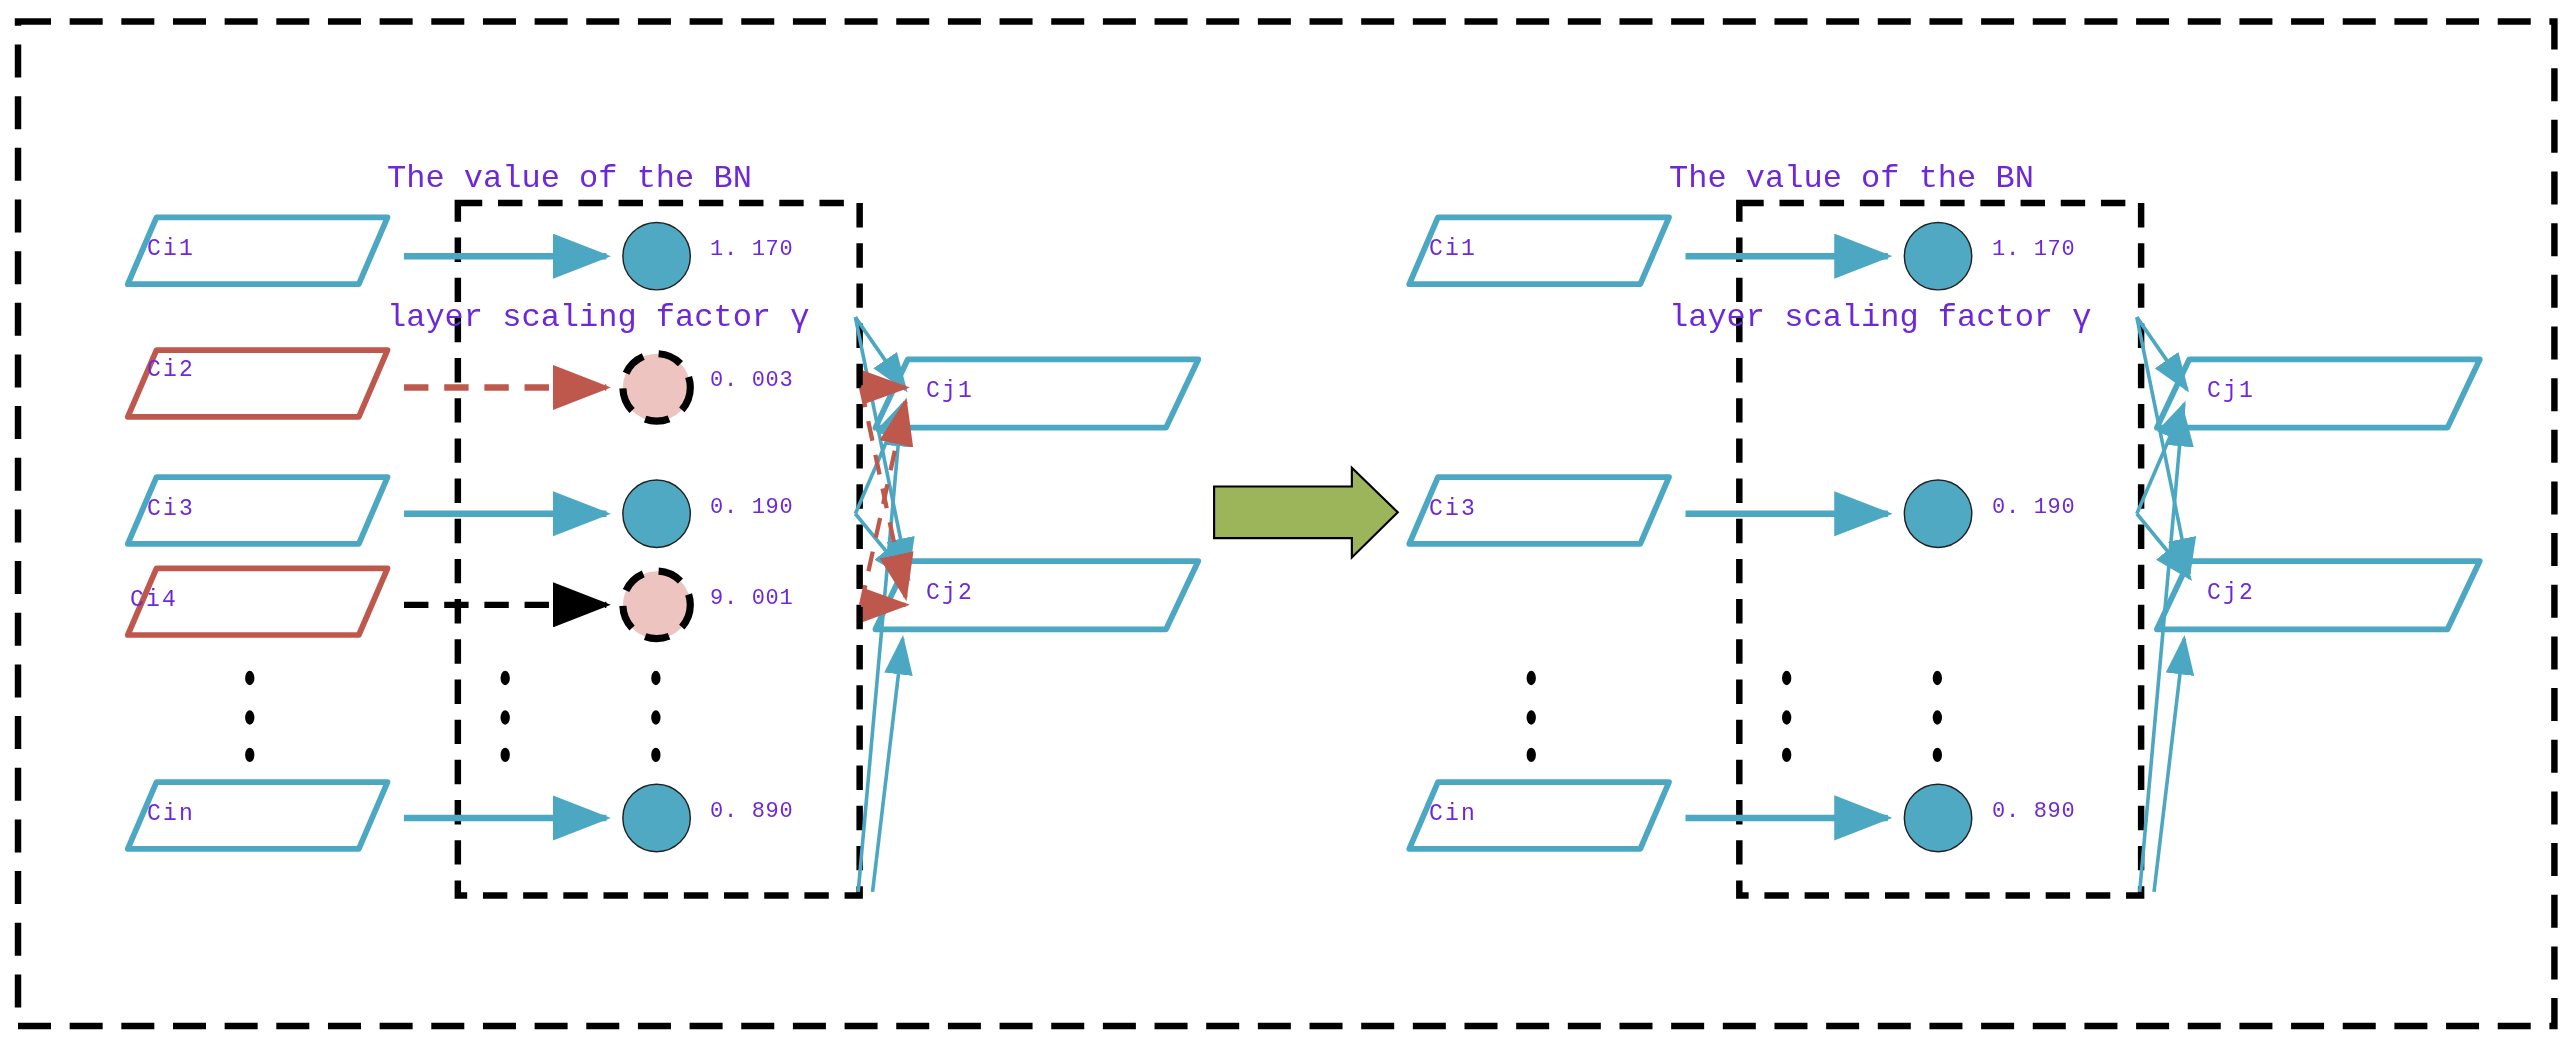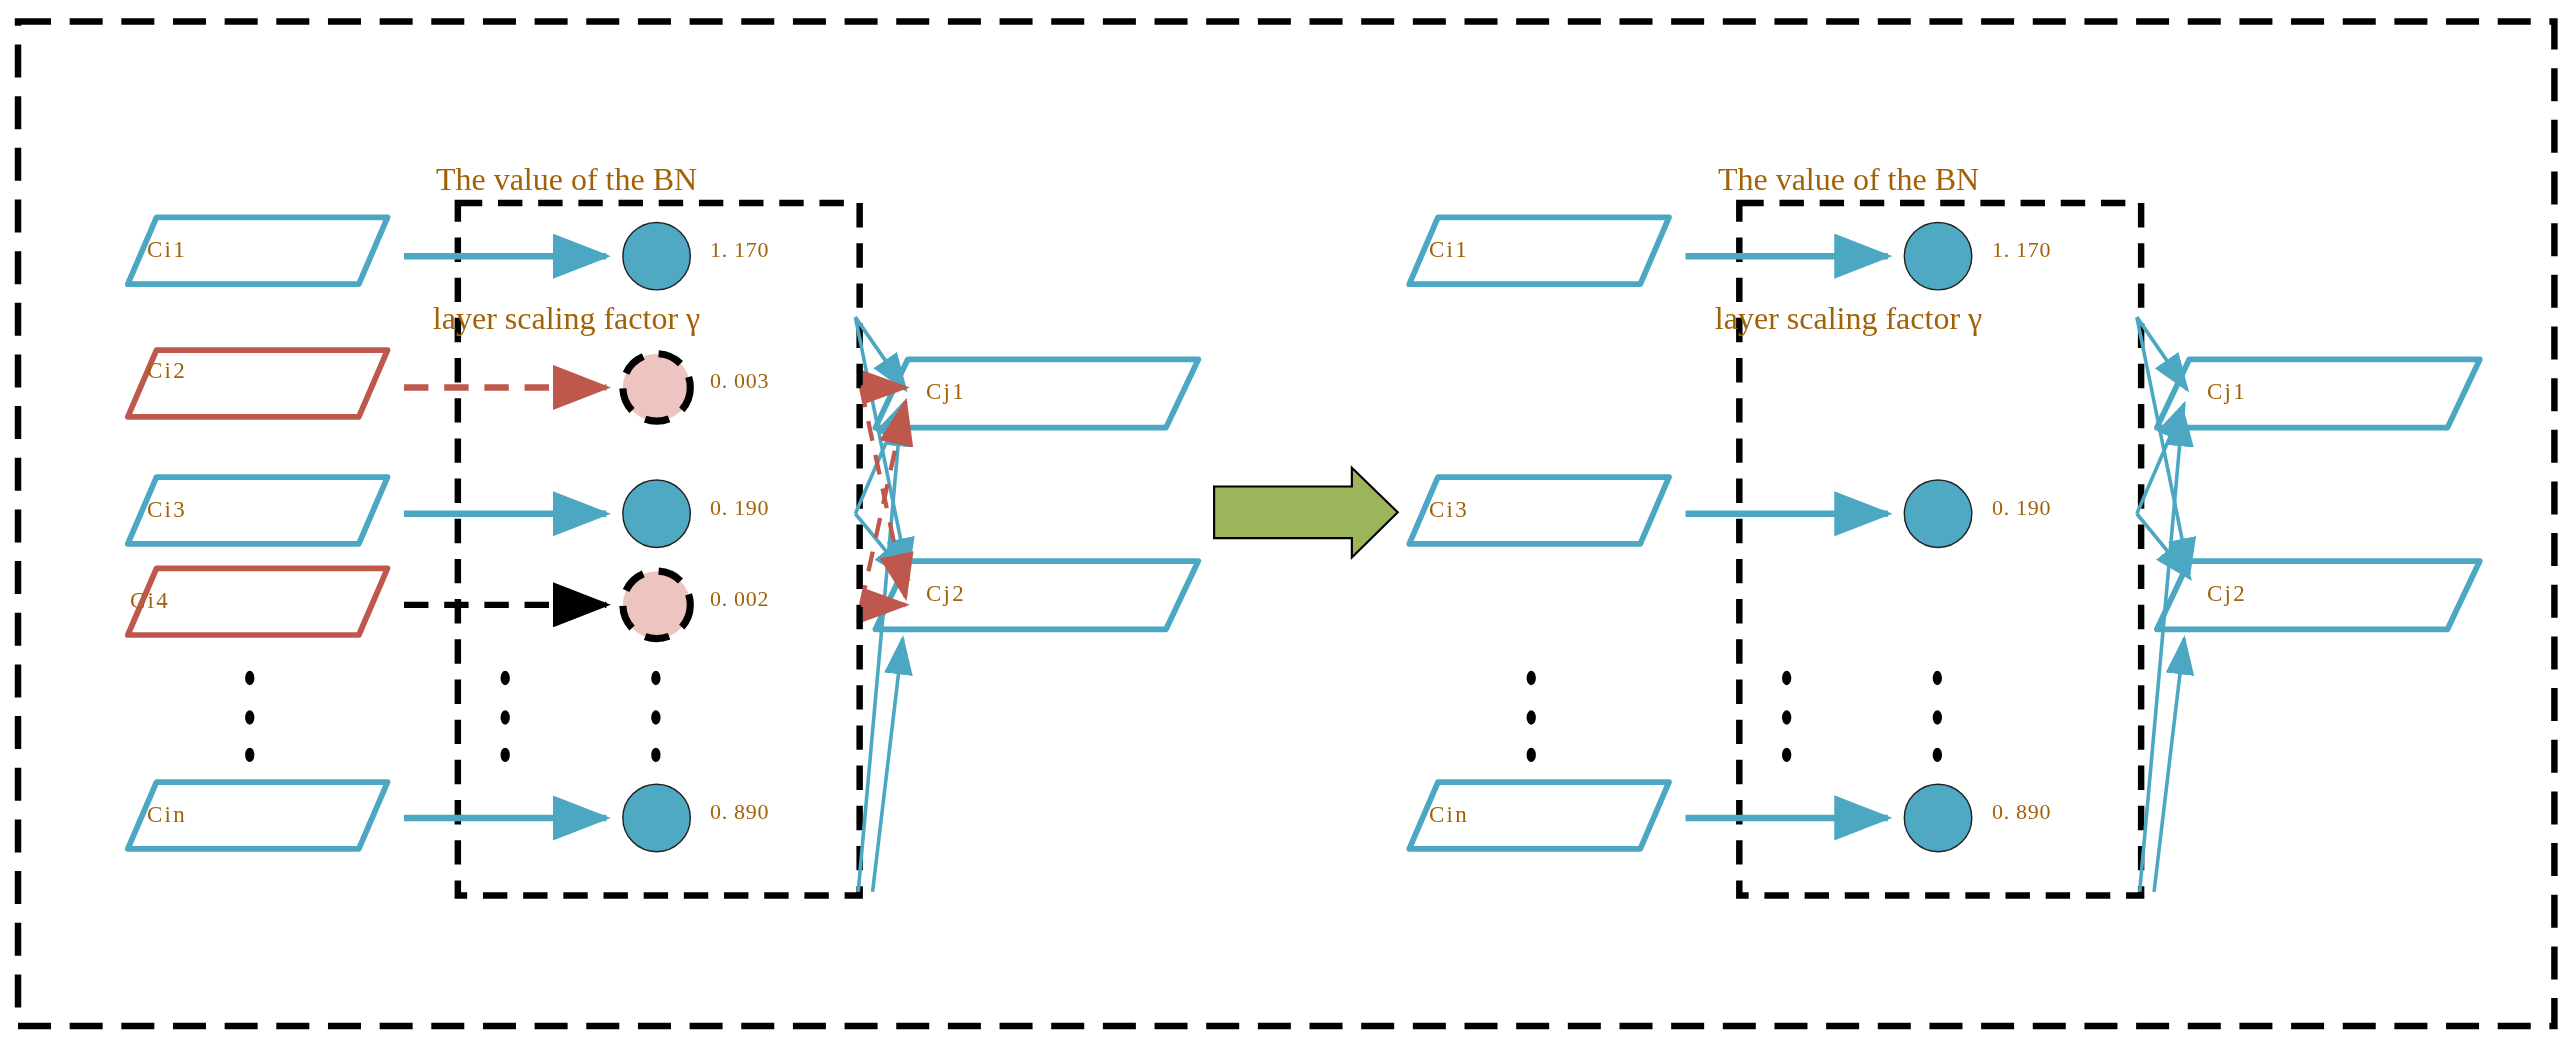--- a/index.html
+++ b/index.html
@@ -19,22 +19,22 @@
   }
   #figure-svg {
     position: absolute;
     left: 0;
     top: 0;
     width: 2576px;
     height: 1049px;
   }
   .lbl {
     position: absolute;
-    font-family: Liberation Serif, serif;
-    color: #a16207;
+    font-family: Liberation Mono, monospace;
+    color: #6d28d9;
     white-space: pre;
     line-height: 1.0;
   }
   .node-label {
     font-size: 23px;
     letter-spacing: 2.2px;
     text-align: left;
   }
   .gamma-value {
     font-size: 22px;
@@ -187,21 +187,21 @@
 
   <div class="lbl node-label" style="left:147px; top:238px; width:222px;">Ci1</div>
   <div class="lbl node-label" style="left:147px; top:359px; width:222px;">Ci2</div>
   <div class="lbl node-label" style="left:147px; top:498px; width:222px;">Ci3</div>
   <div class="lbl node-label" style="left:130px; top:589px; width:222px;">Ci4</div>
   <div class="lbl node-label" style="left:147px; top:803px; width:222px;">Cin</div>
 
   <div class="lbl gamma-value" style="left:710px; top:239px;">1. 170</div>
   <div class="lbl gamma-value" style="left:710px; top:370px;">0. 003</div>
   <div class="lbl gamma-value" style="left:710px; top:497px;">0. 190</div>
-  <div class="lbl gamma-value" style="left:710px; top:588px;">0. 002</div>
+  <div class="lbl gamma-value" style="left:710px; top:588px;">9. 001</div>
   <div class="lbl gamma-value" style="left:710px; top:801px;">0. 890</div>
 
   <div class="lbl node-label" style="left:926px; top:380px; width:222px;">Cj1</div>
   <div class="lbl node-label" style="left:926px; top:582px; width:222px;">Cj2</div>
 
   <div class="lbl node-label" style="left:1429px; top:238px; width:222px;">Ci1</div>
   <div class="lbl node-label" style="left:1429px; top:498px; width:222px;">Ci3</div>
   <div class="lbl node-label" style="left:1429px; top:803px; width:222px;">Cin</div>
 
   <div class="lbl gamma-value" style="left:1992px; top:239px;">1. 170</div>

